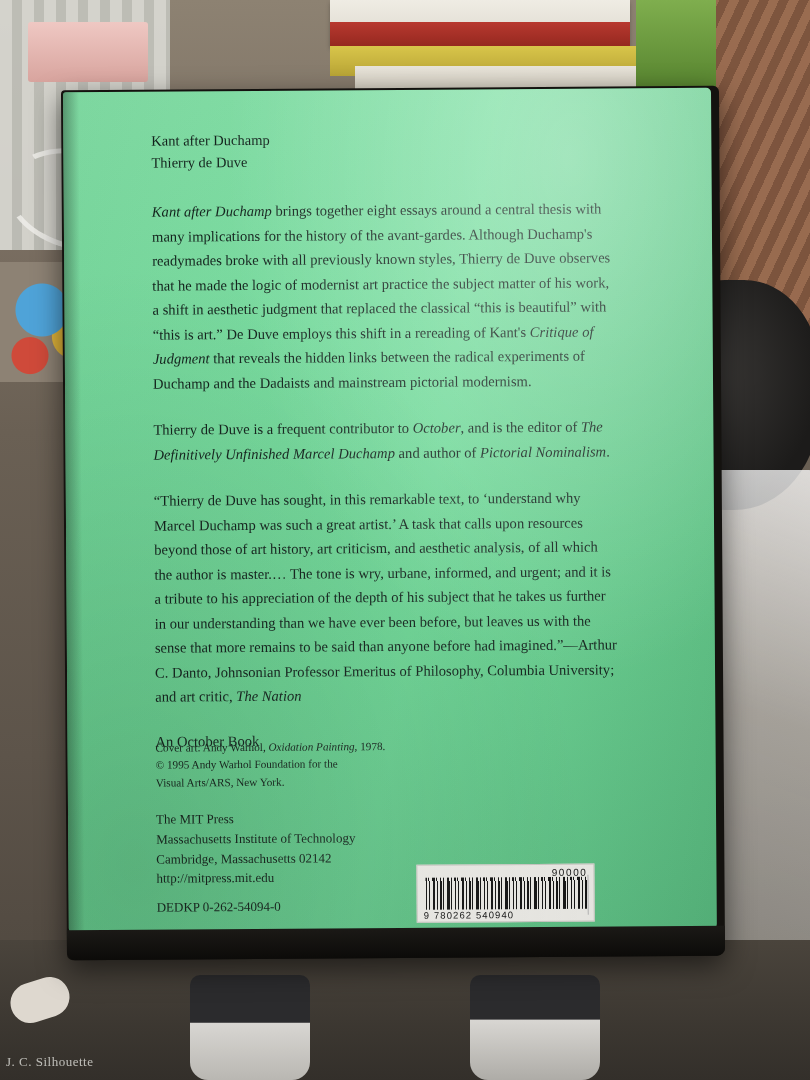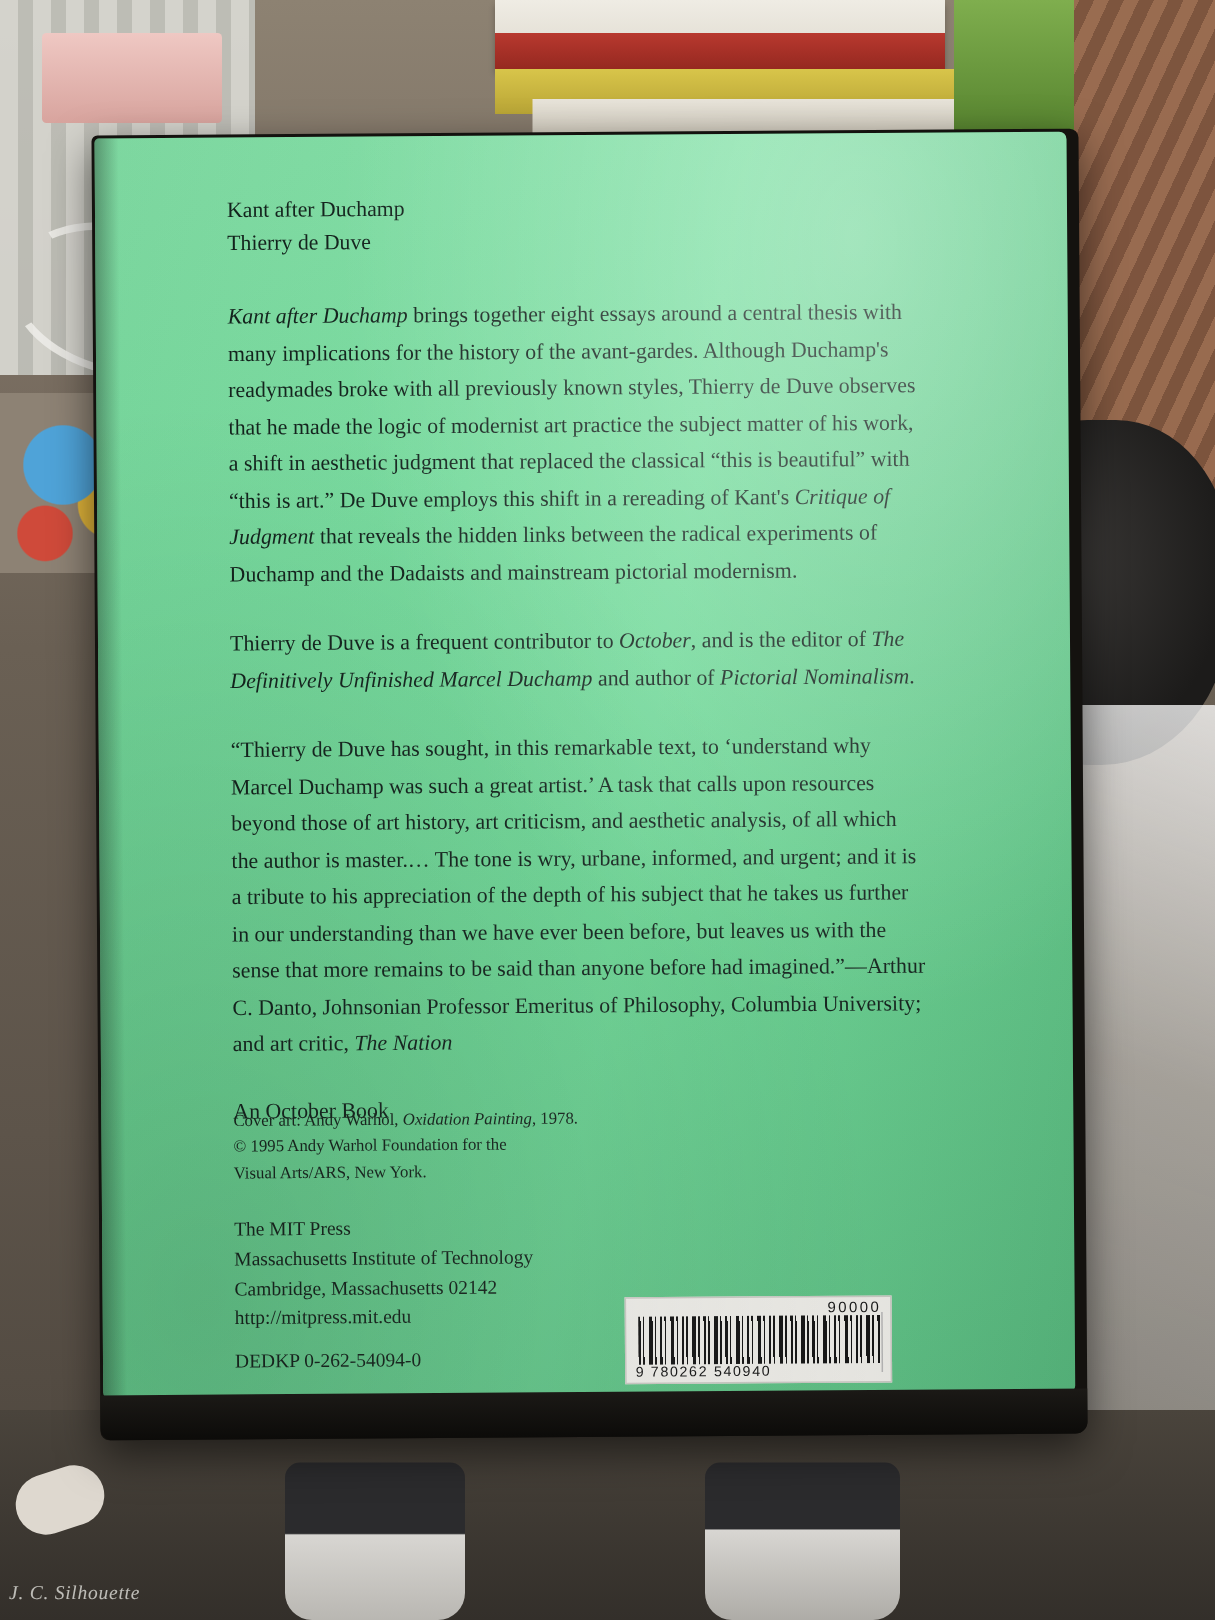--- a/index.html
+++ b/index.html
@@ -134,21 +134,20 @@
     left: 10px; top: 980px;
     width: 60px; height: 40px;
     background: #ded8cf;
     border-radius: 20px;
     transform: rotate(-18deg);
   }
   .bg-watermark {
     position: absolute;
     left: 6px; bottom: 10px;
     font-family: "Liberation Serif", serif;
-    font-style: italic;
     font-size: 13px;
     color: rgba(235,235,230,.75);
     letter-spacing: .5px;
   }
   .bg-cable {
     position: absolute;
     left: 5px; top: 150px;
     width: 140px; height: 90px;
     border: 5px solid #efeeea;
     border-radius: 50%;

